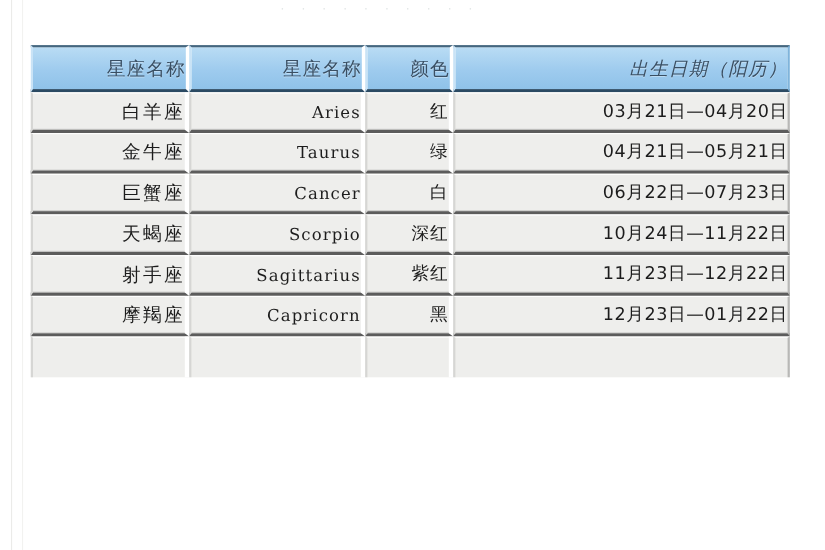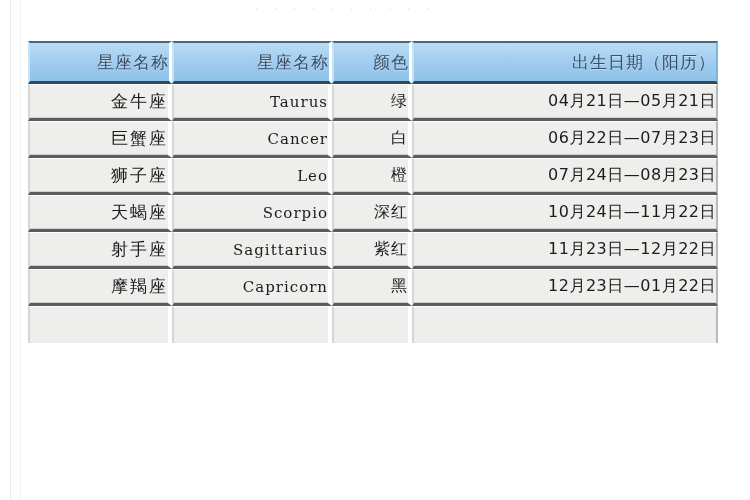--- a/index.html
+++ b/index.html
@@ -86,20 +86,21 @@
     border-right: 3px solid #ffffff;
     border-left: 2px solid #c9e3f6;
     color: #3a4f63;
     font-size: 17px;
     letter-spacing: 1px;
     text-shadow: 0 1px 0 rgba(255,255,255,0.35);
     font-family: "DejaVu Sans", sans-serif;
   }
   thead th:last-child {
     border-right: 2px solid #7fb4db;
+    font-style: italic;
   }
 
   
   tbody tr {
     height: 37px;
   }
   tbody td {
     height: 37px;
     background: #eeeeec;
     border-top: 1px solid #ffffff;
@@ -163,38 +164,38 @@
     <thead>
       <tr>
         <th>星座名称</th>
         <th>星座名称</th>
         <th>颜色</th>
         <th>出生日期（阳历）</th>
       </tr>
     </thead>
     <tbody id="table-body">
         <tr>
+          <td class="cn-name">白羊座</td>
+          <td class="en-name">Aries</td>
+          <td class="color-cell">红</td>
+          <td class="date-cell">03月21日—04月20日</td>
+        </tr>
+        <tr>
           <td class="cn-name">金牛座</td>
           <td class="en-name">Taurus</td>
           <td class="color-cell">绿</td>
           <td class="date-cell">04月21日—05月21日</td>
         </tr>
         <tr>
           <td class="cn-name">巨蟹座</td>
           <td class="en-name">Cancer</td>
           <td class="color-cell">白</td>
           <td class="date-cell">06月22日—07月23日</td>
         </tr>
         <tr>
-          <td class="cn-name">狮子座</td>
-          <td class="en-name">Leo</td>
-          <td class="color-cell">橙</td>
-          <td class="date-cell">07月24日—08月23日</td>
-        </tr>
-        <tr>
           <td class="cn-name">天蝎座</td>
           <td class="en-name">Scorpio</td>
           <td class="color-cell">深红</td>
           <td class="date-cell">10月24日—11月22日</td>
         </tr>
         <tr>
           <td class="cn-name">射手座</td>
           <td class="en-name">Sagittarius</td>
           <td class="color-cell">紫红</td>
           <td class="date-cell">11月23日—12月22日</td>

